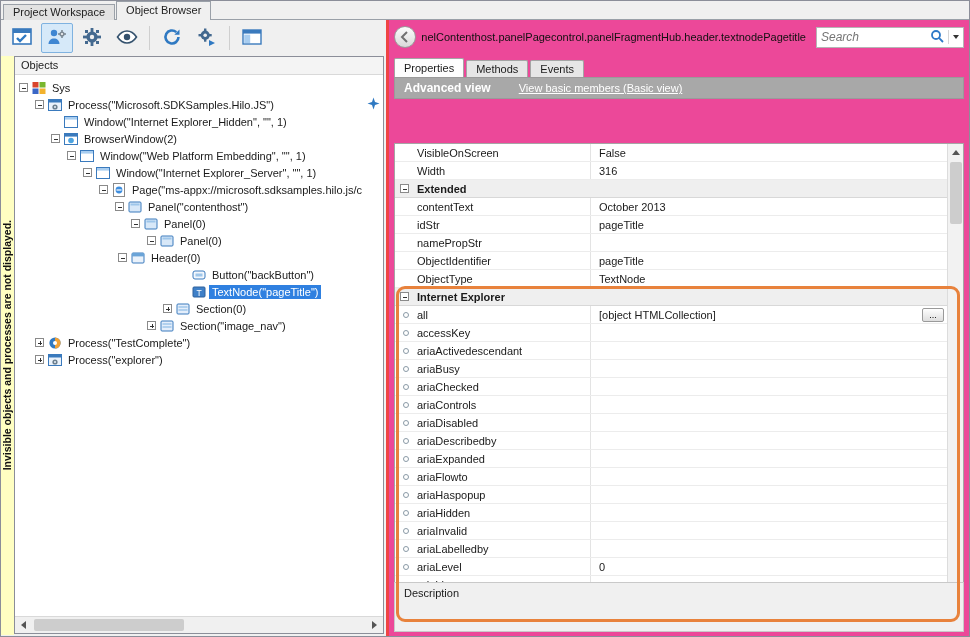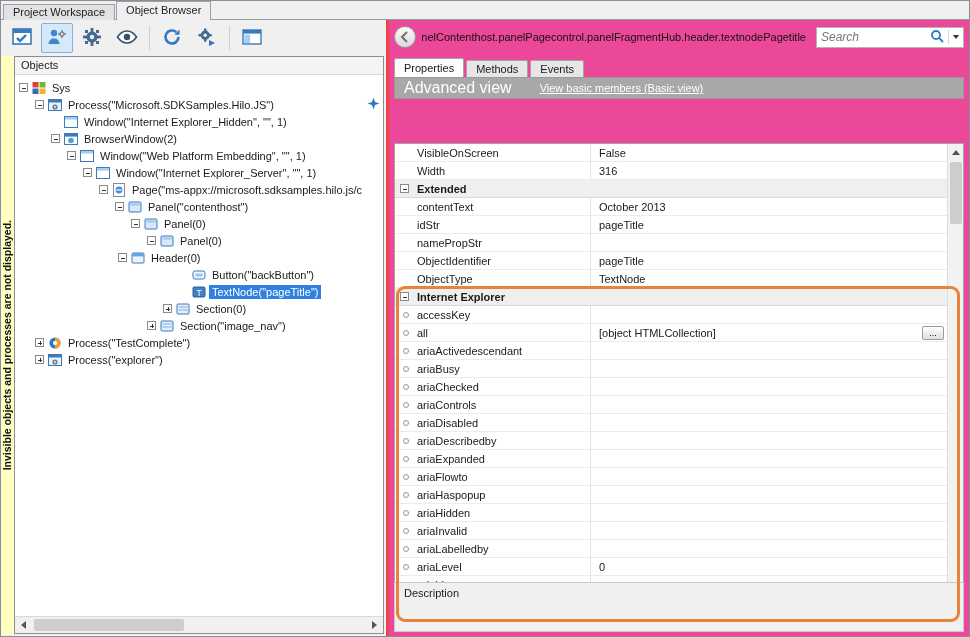--- a/index.html
+++ b/index.html
@@ -58,21 +58,21 @@
   .search-input { flex:1; min-width:0; border:none; outline:none; background:transparent; font-style:italic; font-size:12px; color:#555; font-family:"Liberation Sans",sans-serif; }
   .search-sep { width:1px; height:14px; background:#d5d5d5; }
   .dd-arrow { width:0; height:0; border-left:3.5px solid transparent; border-right:3.5px solid transparent; border-top:4px solid #333; }
 
   .insp-tabs { position:absolute; top:38px; left:5px; height:19px; display:flex; align-items:flex-end; z-index:2; }
   .insp-tab { height:17px; line-height:16px; padding:0 9px; border:1px solid #a5a5a5; border-bottom:none; background:#e6e6e6; margin-right:2px; border-radius:2px 2px 0 0; cursor:default; }
   .insp-tab.active { background:#fdfdfd; height:19px; line-height:18px; position:relative; }
 
   .adv-bar { position:absolute; top:57px; left:5px; right:5px; height:22px; background:#a8a8a8; border:1px solid #9a9a9a;
              display:flex; align-items:center; gap:28px; padding:0 9px; }
-  .adv-title { color:#fff; font-weight:normal; font-size:16px; }
+  .adv-title { color:#fff; font-weight:bold; font-size:12px; }
   .adv-link { color:#fff; text-decoration:underline; font-size:11px; cursor:pointer; }
 
   .grid-wrap { position:absolute; top:79px; left:5px; right:5px; height:482px; background:#fff; border:1px solid #a5a5a5; overflow:hidden;margin-top:44px; }
   .grid-rows { position:absolute; top:0; left:0; right:16px; bottom:0; overflow:hidden; }
   .grid-row { height:18px; display:flex; border-bottom:1px solid #ececec; background:#fff; }
   .cell-name { width:196px; flex:0 0 auto; border-right:1px solid #e3e3e3; display:flex; align-items:center; padding-left:8px; overflow:hidden; white-space:nowrap; }
   .cell-value { flex:1; display:flex; align-items:center; padding-left:8px; position:relative; overflow:hidden; white-space:nowrap; }
   .marker { flex:0 0 auto; width:6px; height:6px; border:1px solid #8a9aa6; border-radius:50%; margin-right:8px; }
   .marker.hide { visibility:hidden; }
   .grid-group { height:18px; display:flex; align-items:center; background:#efefef; border-bottom:1px solid #d8d8d8; font-weight:bold; padding-left:5px; gap:5px; }
@@ -477,34 +477,34 @@
               <span>TextNode</span>
             </div>
           </div>
           <div class="grid-group">
             <span class="exp"></span>
             <span>Internet Explorer</span>
           </div>
           <div class="grid-row">
             <div class="cell-name">
               <span class="marker"></span>
-              <span>accessKey</span>
-            </div>
-            <div class="cell-value">
-              <span></span>
-            </div>
-          </div>
-          <div class="grid-row">
-            <div class="cell-name">
-              <span class="marker"></span>
               <span>all</span>
             </div>
             <div class="cell-value">
               <span>[object HTMLCollection]</span>
               <button class="ellipsis-btn">...</button>
+            </div>
+          </div>
+          <div class="grid-row">
+            <div class="cell-name">
+              <span class="marker"></span>
+              <span>accessKey</span>
+            </div>
+            <div class="cell-value">
+              <span></span>
             </div>
           </div>
           <div class="grid-row">
             <div class="cell-name">
               <span class="marker"></span>
               <span>ariaActivedescendant</span>
             </div>
             <div class="cell-value">
               <span></span>
             </div>

